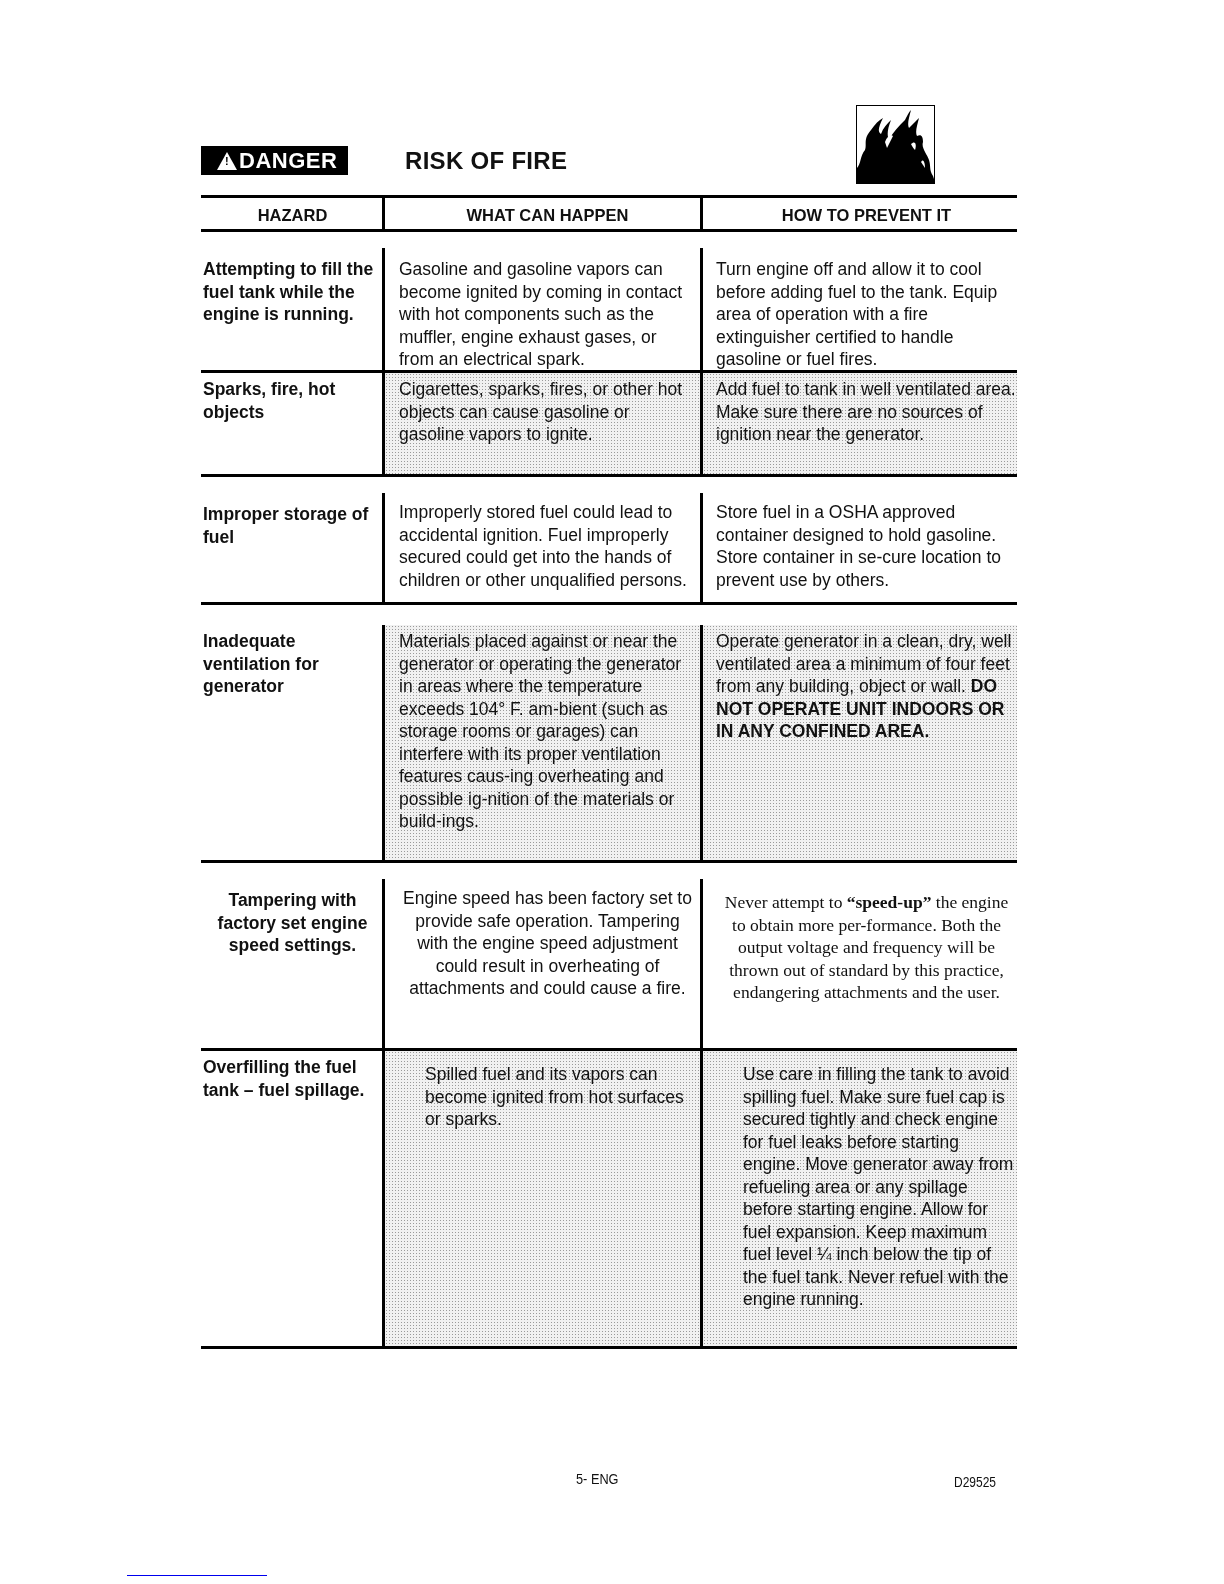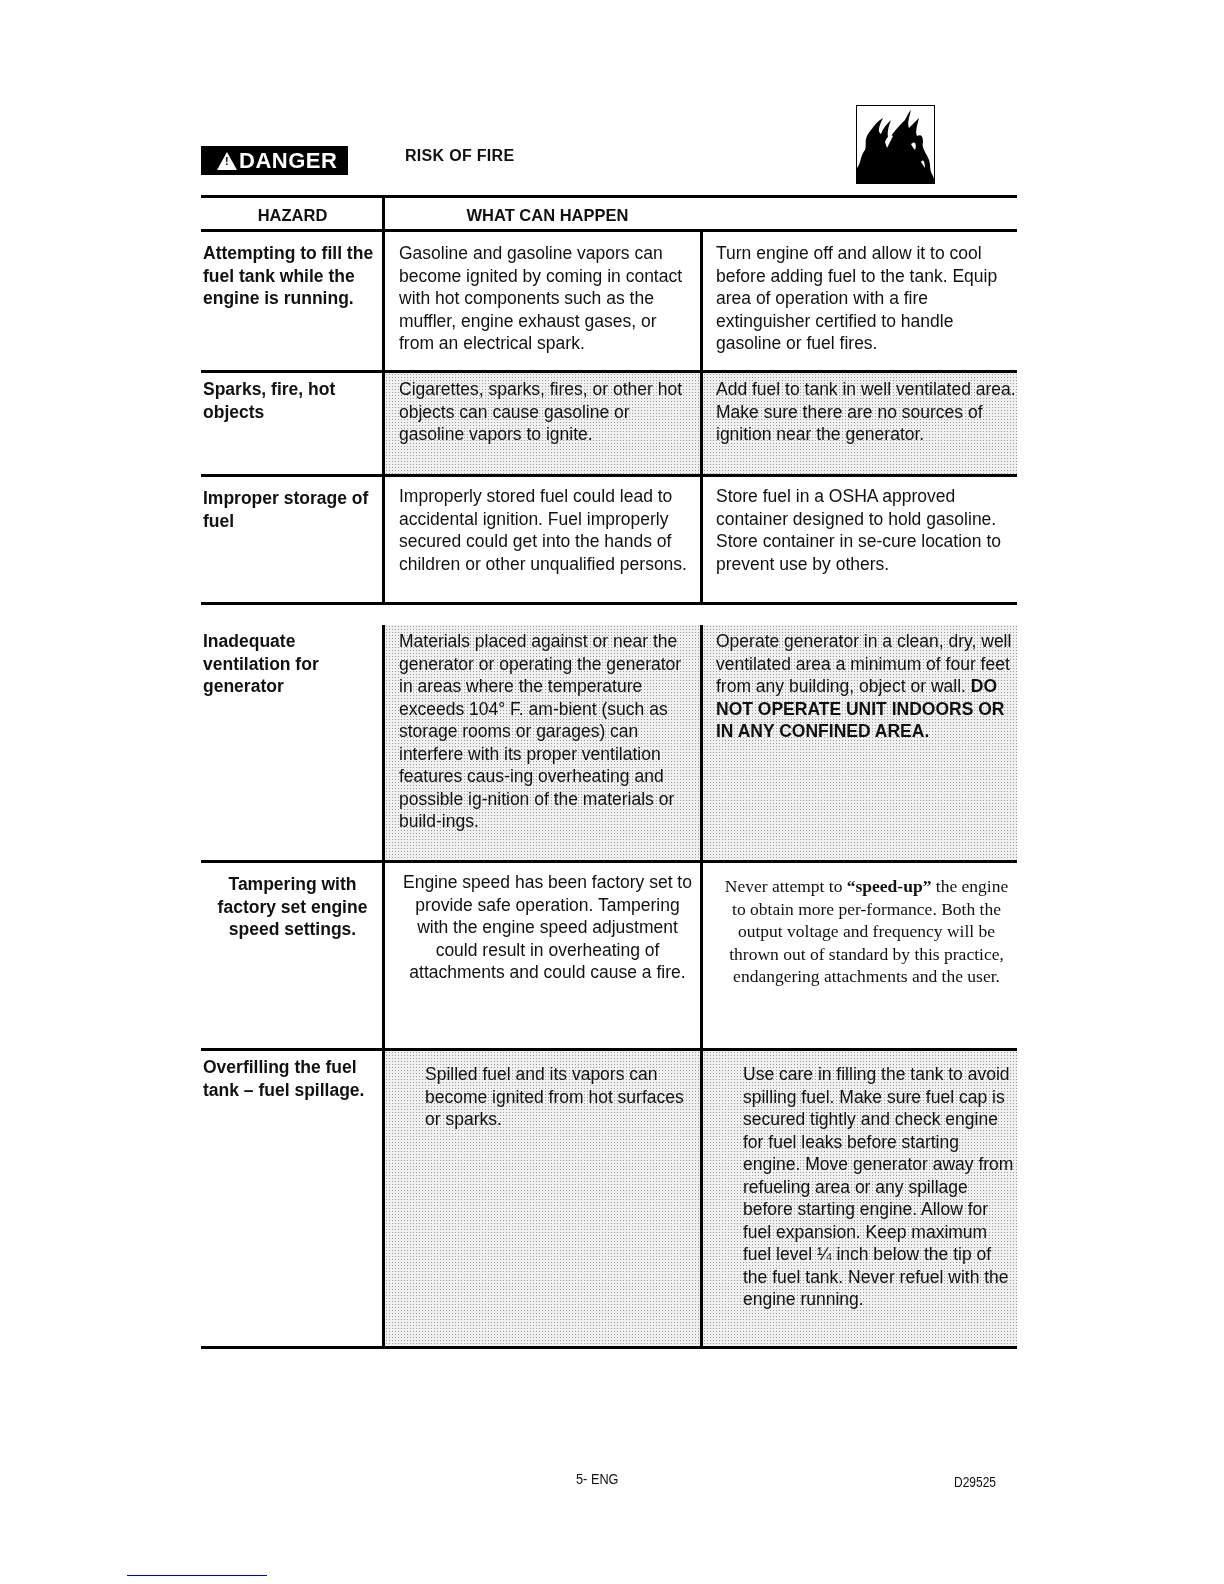--- a/index.html
+++ b/index.html
@@ -8,21 +8,21 @@
 
   .danger-badge { position: absolute; left: 201px; top: 146px; width: 147px; height: 29px;
     background: #000; color: #fff; font-weight: bold; font-size: 22px;
     display: flex; align-items: center; padding-left: 16px; box-sizing: border-box; letter-spacing: 0.5px; }
   .danger-badge .tri { display: inline-block; width: 0; height: 0;
     border-left: 10px solid transparent; border-right: 10px solid transparent;
     border-bottom: 18px solid #fff; margin-right: 2px; position: relative; }
   .danger-badge .tri::after { content: "!"; position: absolute; left: -2px; top: 3px;
     font-size: 11px; color: #000; font-weight: bold; }
 
-  .risk-title { position: absolute; left: 405px; top: 147px; font-size: 16px; font-weight: bold; letter-spacing: 0.3px; text-align: right; }
+  .risk-title { position: absolute; left: 405px; top: 147px; font-size: 24px; font-weight: bold; letter-spacing: 0.3px; text-align: right; }
 
   .fire-icon { position: absolute; left: 856px; top: 105px; width: 79px; height: 79px;
     border: 1.5px solid #000; box-sizing: border-box; background: #fff; overflow: hidden; }
 
   .table { position: absolute; left: 201px; top: 195px; width: 816px; }
   .row { display: flex; border-bottom: 3px solid #000; box-sizing: border-box; }
   .row.header { border-top: 3px solid #000; height: 37px; }
   .cell { box-sizing: border-box; font-size: 17.5px; line-height: 22.5px; }
   .c1 { width: 181px; padding: 24px 0 0 2px; font-weight: bold; }
   .c2 { width: 318px; border-left: 3px solid #000; padding: 6px 4px 0 14px; }
@@ -32,21 +32,21 @@
     background-image: radial-gradient(#9a9a9a 0.6px, transparent 0.9px);
     background-size: 3px 3px; }
   .b { font-weight: bold; }
 
   .r1 { height: 141px; }
   .r2 { height: 104px; }
   .r3 { height: 128px; }
   .r4 { height: 238px; margin-top: 20px; }
   .r5 { height: 188px; text-align: center; }
   .r6 { height: 298px; }
-  .r1 .cell, .r3 .cell, .r5 .cell { padding-top: 10px; }
+  .r1 .cell, .r3 .cell, .r5 .cell { padding-top: 10px; margin-top: 16px; }
   .r2 .cell, .r4 .cell, .r6 .cell { padding-top: 5px; }
   .r3 .c2, .r3 .c3, .r5 .c2, .r5 .c3 { padding-top: 8px; }
   .r6 .c2, .r6 .c3 { padding-top: 12px; padding-left: 40px; }
   .r5 .c3 { padding-top: 12px; font-family: Liberation Serif, serif; }
 
   .footer-page { position: absolute; left: 576px; top: 1470px; font-size: 15px; font-family: "Liberation Sans Narrow", "Liberation Sans", sans-serif; transform: scaleX(0.85); transform-origin: left; }
   .footer-code { position: absolute; left: 954px; top: 1473px; font-size: 15px; transform: scaleX(0.8); transform-origin: left; }
   .bottom-link { position: absolute; left: 127px; top: 1575px; width: 140px; height: 1px; background: #0000ee; }
 </style>
 </head>
@@ -65,20 +65,21 @@
     <path d="M28 36 C30 30 34 28 36 30 C34 34 32 38 30 42 Z" fill="#fff"></path>
     <path d="M54 38 C58 34 60 38 58 44 C56 42 55 40 54 38 Z" fill="#fff"></path>
     <path d="M64 56 C66 52 68 56 68 62 Z" fill="#fff"></path>
   </svg>
 </div>
 
 <div class="table">
   <div class="row header">
     <div class="cell c1">HAZARD</div>
     <div class="cell c2">WHAT CAN HAPPEN</div>
+    <div class="cell c3">HOW TO PREVENT IT</div>
   </div>
 
   <div class="row r1">
     <div class="cell c1">Attempting to fill the fuel tank while the engine is running.</div>
     <div class="cell c2">Gasoline and gasoline vapors can become ignited by coming in contact with hot components such as the muffler, engine exhaust gases, or from an electrical spark.</div>
     <div class="cell c3">Turn engine off and allow it to cool before adding fuel to the tank. Equip area of operation with a fire extinguisher certified to handle gasoline or fuel fires.</div>
   </div>
 
   <div class="row r2">
     <div class="cell c1">Sparks, fire, hot objects</div>

